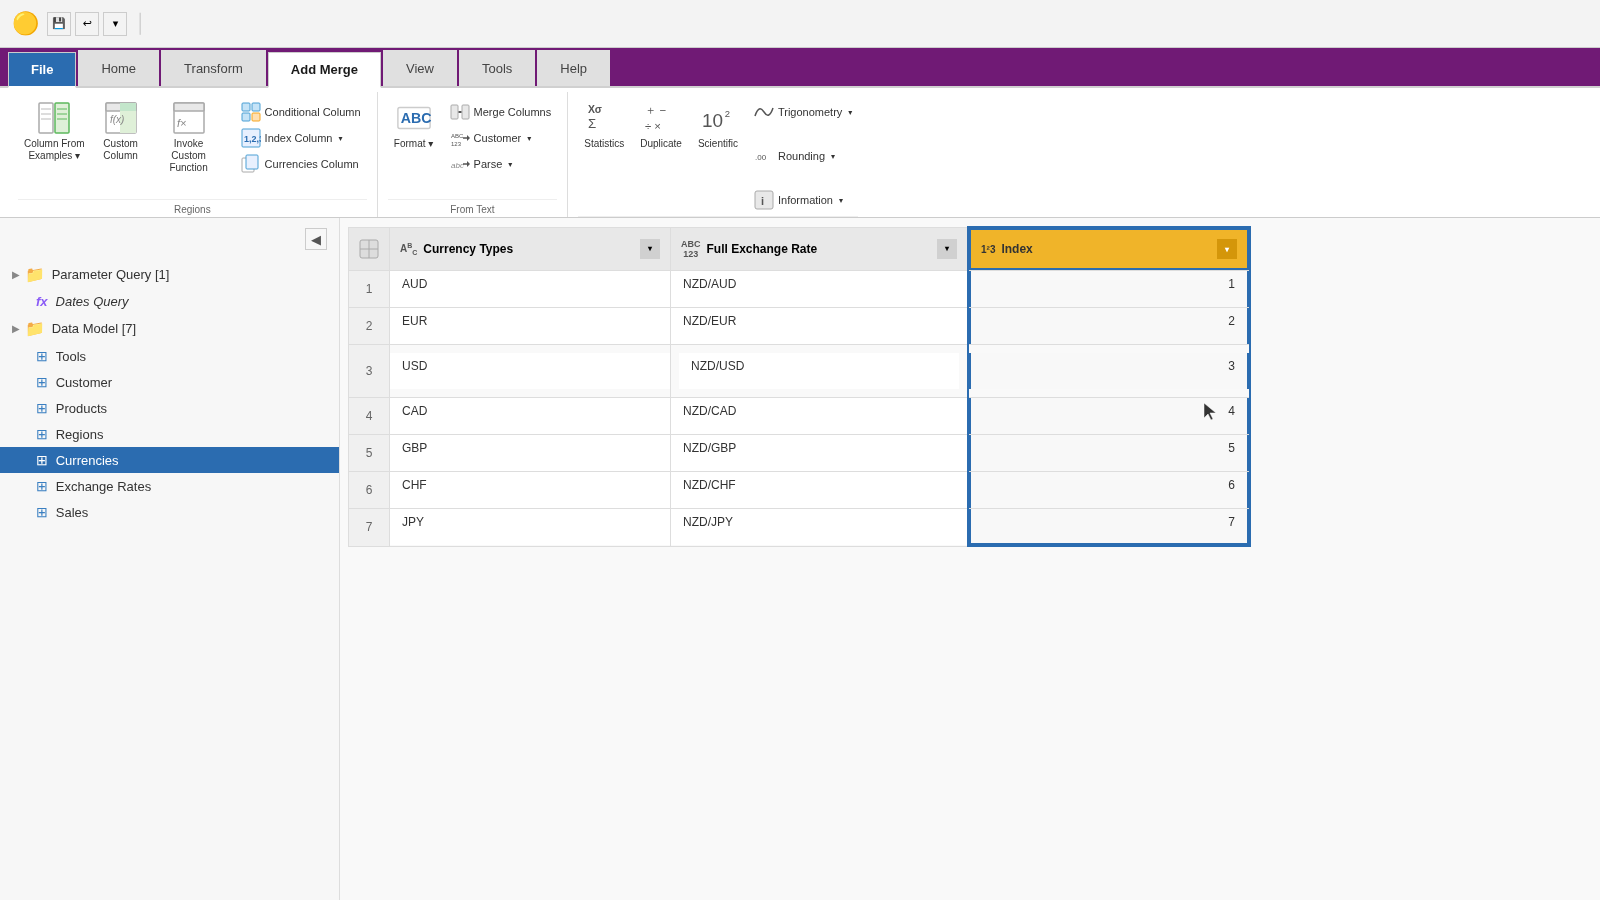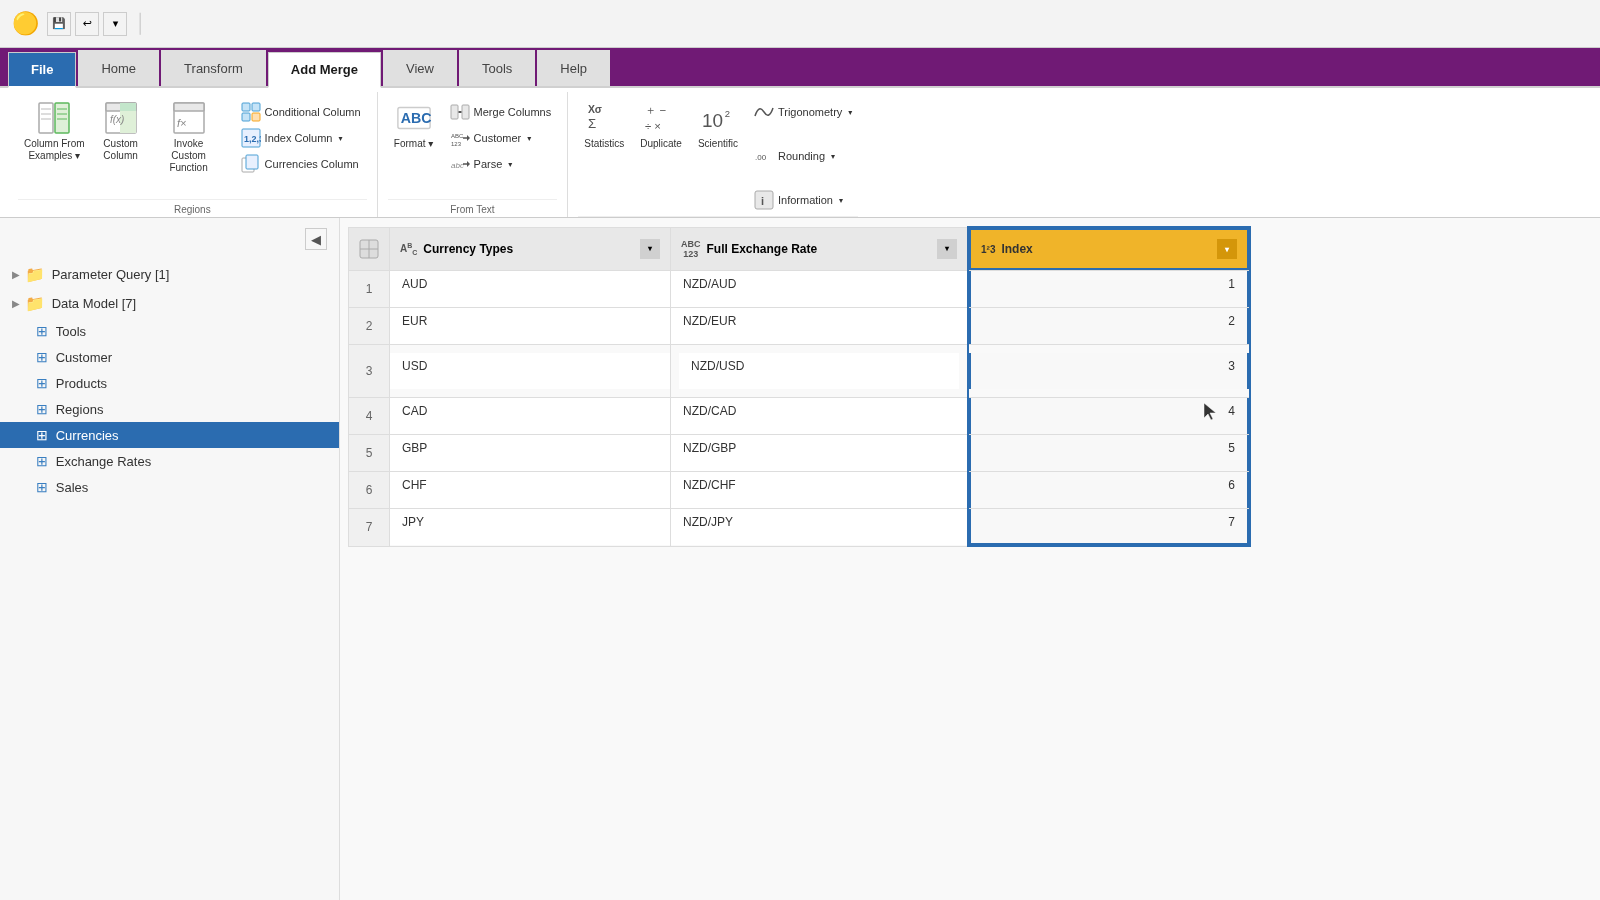--- a/index.html
+++ b/index.html
@@ -526,20 +526,24 @@
     <div class="sidebar-header">
       <span></span>
       <button class="sidebar-collapse-btn">◀</button>
     </div>
 
     <div class="sidebar-folder">
       <div class="sidebar-folder-header">
         <span class="chevron">▶</span>
         <span class="folder-icon">📁</span>
         <span>Parameter Query [1]</span>
+      </div>
+      <div class="sidebar-item">
+        <span class="fx-icon">fx</span>
+        <span style="font-style:italic;">Dates Query</span>
       </div>
     </div>
 
     <div class="sidebar-folder">
       <div class="sidebar-folder-header">
         <span class="chevron">▶</span>
         <span class="folder-icon">📁</span>
         <span>Data Model [7]</span>
       </div>
       <div class="sidebar-item">

